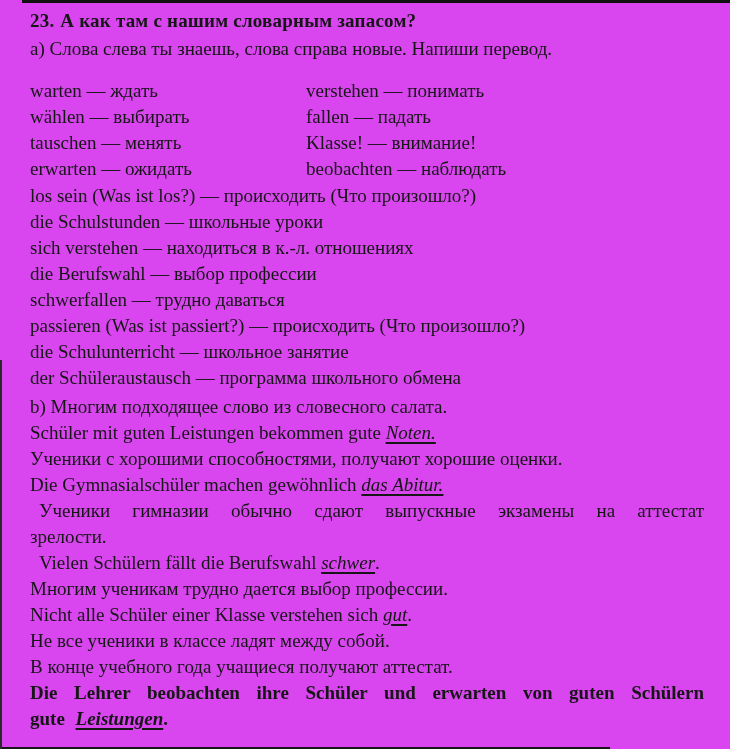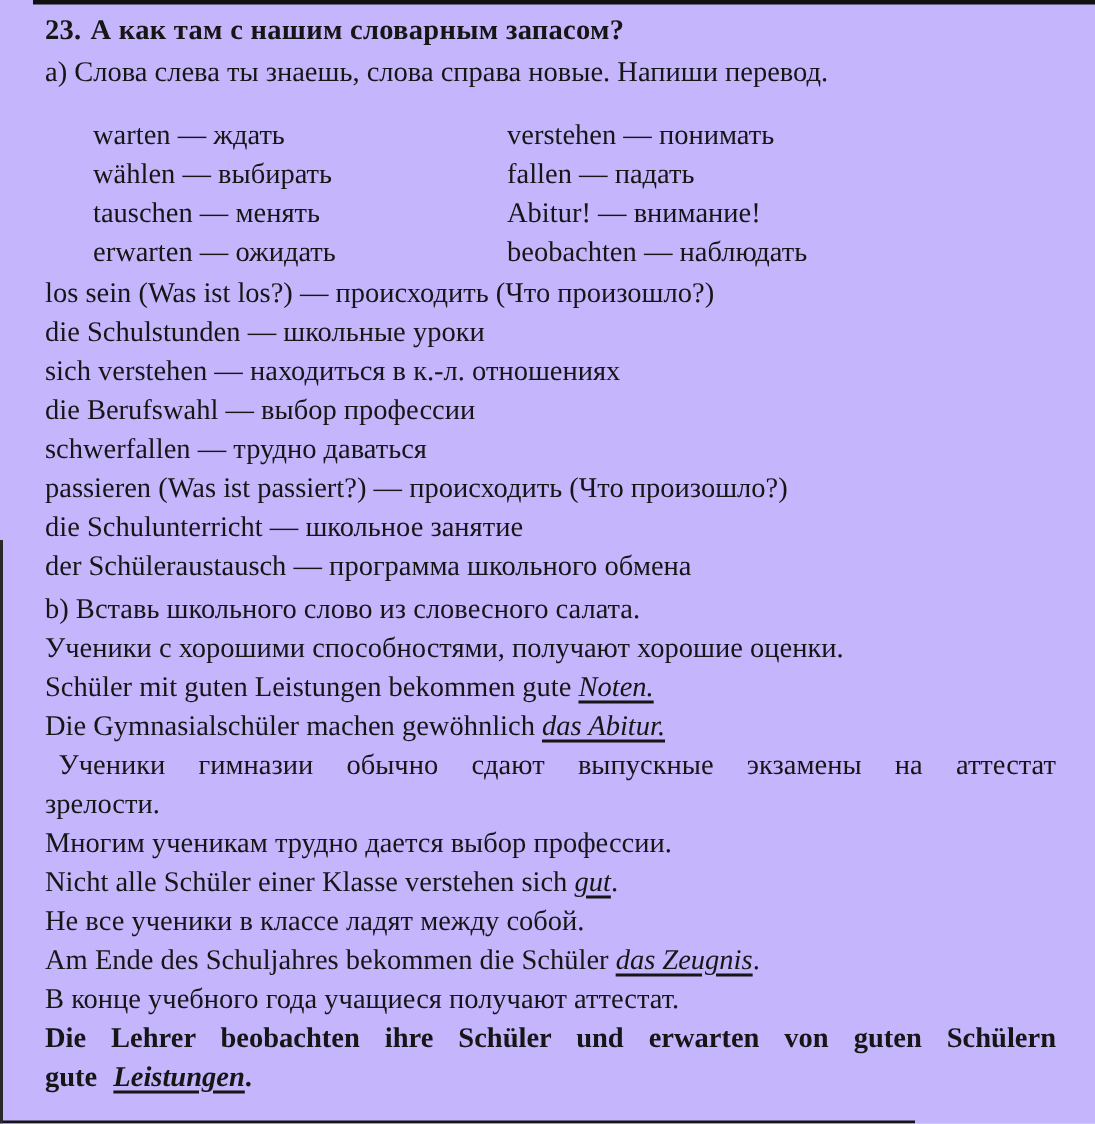--- a/index.html
+++ b/index.html
@@ -6,21 +6,21 @@
   body {
     width: 730px; height: 749px;
     background: #ffffff;
     font-family: "Liberation Serif", "DejaVu Serif", serif;
   }
   .page {
     position: relative;
     box-sizing: border-box;
     width: 730px; height: 749px;
     padding: 8px 26px 0 30px;
-    background: #c4b5fd;
+    background: #d946ef;
     color: #161616;
     font-size: 19px;
     line-height: 26px;
     overflow: hidden;
   }
   .scan-edge-top {
     position: absolute; top: 0; left: 22px; right: 0; height: 3px;
     background: #101010;
   }
   .scan-edge-bottom {
@@ -29,21 +29,21 @@
   }
   .scan-edge-left {
     position: absolute; top: 360px; bottom: 0; left: 0; width: 2px;
     background: #2a2a2a;
   }
   p { margin: 0; }
   .heading { font-weight: bold; margin-bottom: 2px; letter-spacing: 0.2px; }
   .heading .num { margin-right: 6px; }
   .instr-a { margin-bottom: 16px; }
   .vocab-cols { display: flex; margin-bottom: 1px; }
-  .vocab-col-left { width: 276px; flex: 0 0 276px; margin-left: 32px; }
+  .vocab-col-left { width: 276px; flex: 0 0 276px; }
   .vocab-col-right { flex: 1; }
   .instr-b { margin-top: 3px; margin-bottom: 0; }
   .ans {
     font-style: italic;
     text-decoration: underline;
     text-decoration-thickness: 1.5px;
     text-underline-offset: 3px;
   }
   .jst-ru { text-align: justify; word-spacing: 8px; }
   .jst-de { text-align: justify; word-spacing: 6px; font-weight: bold; }
@@ -65,50 +65,50 @@
   <div class="vocab-cols">
     <div class="vocab-col-left">
       <p>warten — ждать</p>
       <p>wählen — выбирать</p>
       <p>tauschen — менять</p>
       <p>erwarten — ожидать</p>
     </div>
     <div class="vocab-col-right">
       <p>verstehen — понимать</p>
       <p>fallen — падать</p>
-      <p>Abitur! — внимание!</p>
+      <p>Klasse! — внимание!</p>
       <p>beobachten — наблюдать</p>
     </div>
   </div>
 
   <div>
     <p>los sein (Was ist los?) — происходить (Что произошло?)</p>
     <p>die Schulstunden — школьные уроки</p>
     <p>sich verstehen — находиться в к.-л. отношениях</p>
     <p>die Berufswahl — выбор профессии</p>
     <p>schwerfallen — трудно даваться</p>
     <p>passieren (Was ist passiert?) — происходить (Что произошло?)</p>
     <p>die Schulunterricht — школьное занятие</p>
     <p>der Schüleraustausch — программа школьного обмена</p>
   </div>
 
-  <p class="instr-b">b) Вставь школьного слово из словесного салата.</p>
+  <p class="instr-b">b) Многим подходящее слово из словесного салата.</p>
 
   <div>
 
+    <p><span>Schüler mit guten Leistungen bekommen gute </span><span class="ans">Noten.</span><span></span></p>
     <p>Ученики с хорошими способностями, получают хорошие оценки.</p>
-    <p><span>Schüler mit guten Leistungen bekommen gute </span><span class="ans">Noten.</span><span></span></p>
 
     <p><span>Die Gymnasialschüler machen gewöhnlich </span><span class="ans">das Abitur.</span><span></span></p>
     <p class="jst-ru ind">Ученики гимназии обычно сдают выпускные экзамены на аттестат зрелости.</p>
 
+    <p class="ind"><span>Vielen Schülern fällt die Berufswahl </span><span class="ans">schwer</span><span>.</span></p>
     <p>Многим ученикам трудно дается выбор профессии.</p>
 
     <p><span>Nicht alle Schüler einer Klasse verstehen sich </span><span class="ans">gut</span><span>.</span></p>
     <p>Не все ученики в классе ладят между собой.</p>
 
-    <p><span>Am Ende des Schuljahres bekommen die Schüler </span><span class="ans">das Zeugnis</span><span>.</span></p>
     <p>В конце учебного года учащиеся получают аттестат.</p>
 
     <p class="jst-de"><span>Die Lehrer beobachten ihre Schüler und erwarten von guten Schülern </span><span class="nowrap"><span>gute </span><span class="ans">Leistungen</span><span>.</span></span></p>
 
   </div>
 </div>
 
 </body></html>

